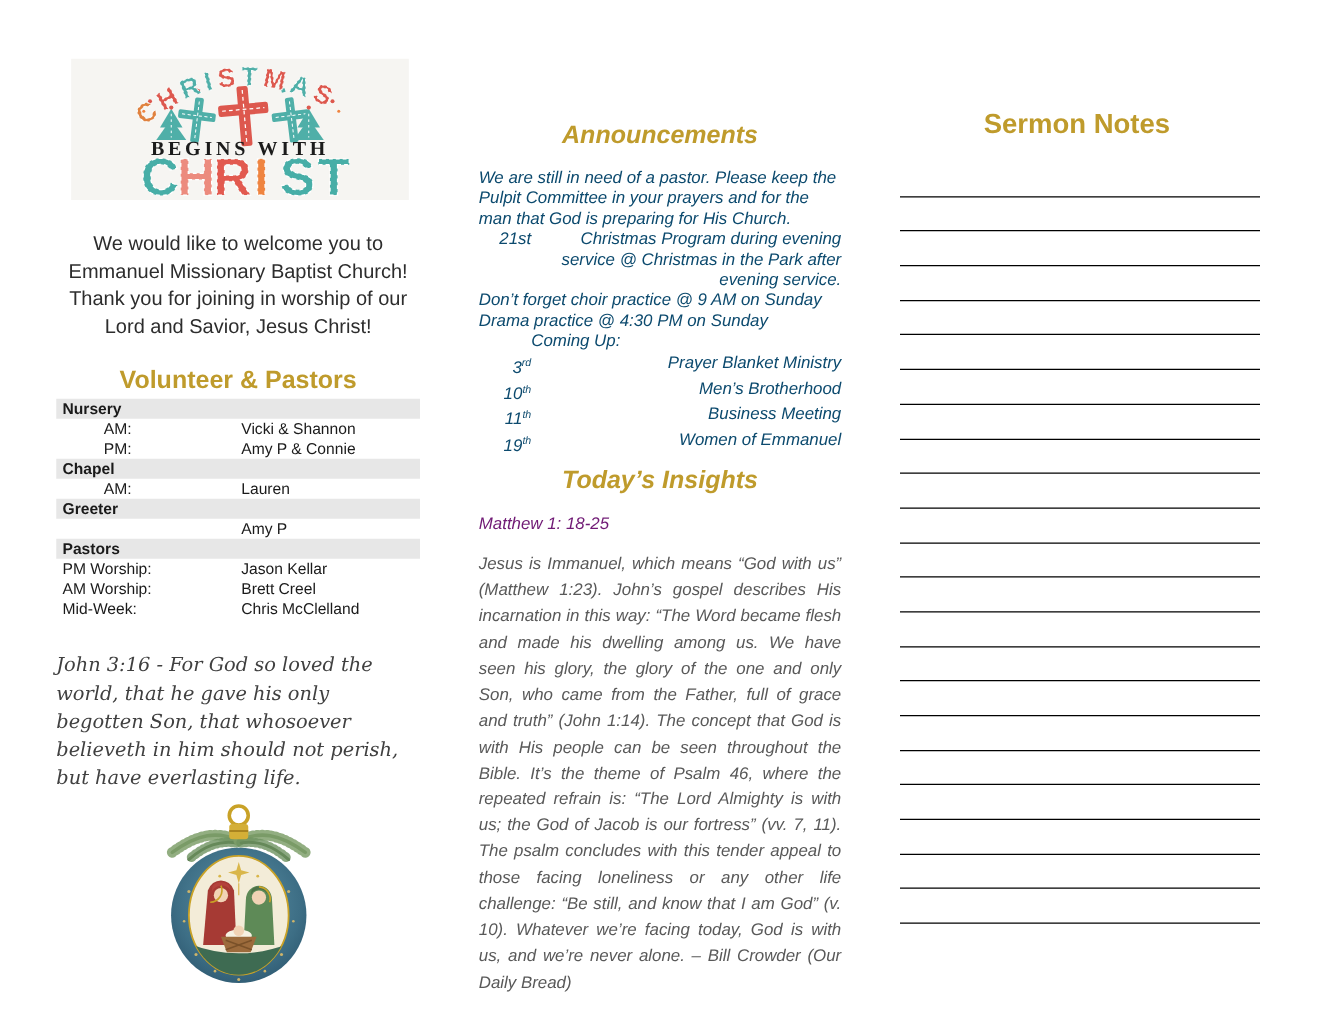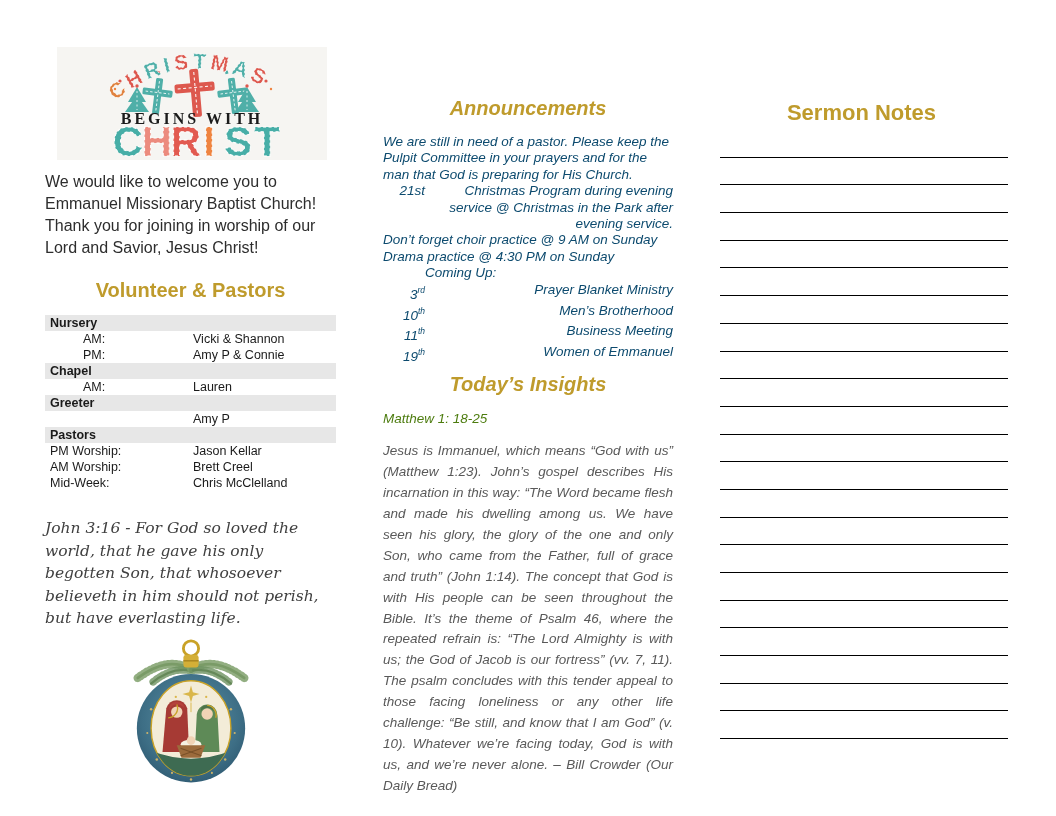--- a/index.html
+++ b/index.html
@@ -3,49 +3,49 @@
 <meta charset="utf-8">
 <style>
   html,body{margin:0;padding:0;background:#fff;}
   .page{position:relative;width:1056px;height:816px;background:#ffffff;overflow:hidden;
         font-family:"Liberation Sans",sans-serif;color:#2d2d2d;}
   .gold-title{color:#BF9B2C;font-weight:bold;text-align:center;margin:0;}
 
   
   .col-left{position:absolute;left:45px;top:0;width:291px;}
   .header-image{margin:47px 0 0 12px;width:270px;height:113px;background:#F6F5F2;display:block;}
-  .welcome{margin:11px 0 0;text-align:left;font-size:16px;line-height:22px;color:#2d2d2d;}
+  .welcome{margin:25px 0 0;text-align:center;font-size:16px;line-height:22px;color:#2d2d2d;}
   .volunteer-title{margin-top:20px;font-size:20px;}
-  .roster{margin-top:13px;width:100%;border-collapse:collapse;font-size:12.5px;color:#1a1a1a;}
+  .roster{margin-top:3px;width:100%;border-collapse:collapse;font-size:12.5px;color:#1a1a1a;}
   .roster td{padding:1px 2px;line-height:14px;vertical-align:top;}
   .roster tr.header td{background:#E7E7E7;font-weight:bold;padding-left:5px;}
   .roster td.lbl{width:106px;}
   .roster tr.sub td.lbl{padding-left:38px;}
   .roster tr.plain td.lbl{padding-left:5px;}
   .verse{margin:26px 0 0;font-family:"DejaVu Serif",serif;font-style:italic;font-size:15.5px;
          line-height:22.5px;color:#404040;}
   .ornament{display:block;margin:8px auto 0;}
 
   
   .col-mid{position:absolute;left:383px;top:0;width:290px;font-style:italic;}
   .announcements-title{margin-top:96px;font-size:20px;line-height:24px;}
   .announcements-list{margin-top:14px;}
   .ann{font-size:13.5px;line-height:16.4px;color:#0c4a6e;}
   .ann.tab{padding-left:42px;}
   .ann.hang{display:flex;text-align:right;}
   .ann-num{flex:0 0 42px;width:42px;}
   .ann-num sup{font-size:8.5px;}
   .ann-text{flex:1;}
   .insights-title{margin-top:6px;font-size:20px;line-height:26px;}
-  .scripture-ref{margin:14px 0 0;font-size:13.5px;color:#4d7c0f;}
+  .scripture-ref{margin:14px 0 0;font-size:13.5px;color:#701a75;}
   .insight-text{margin:15px 0 0;font-size:13.5px;line-height:20.9px;text-align:justify;color:#595959;}
 
   
   .col-right{position:absolute;left:715px;top:0;width:293px;height:816px;}
-  .sermon-title{position:absolute;top:100px;left:0;width:100%;font-size:22px;}
+  .sermon-title{position:absolute;top:86px;left:0;width:100%;font-size:22px;}
   .sermon-lines{position:absolute;top:130px;left:5px;right:0;}
   .note-line{height:26.7px;border-bottom:1.6px solid #000;}
 </style>
 </head>
 <body>
 
 <div class="page">
 
   <div class="col-left">
 

